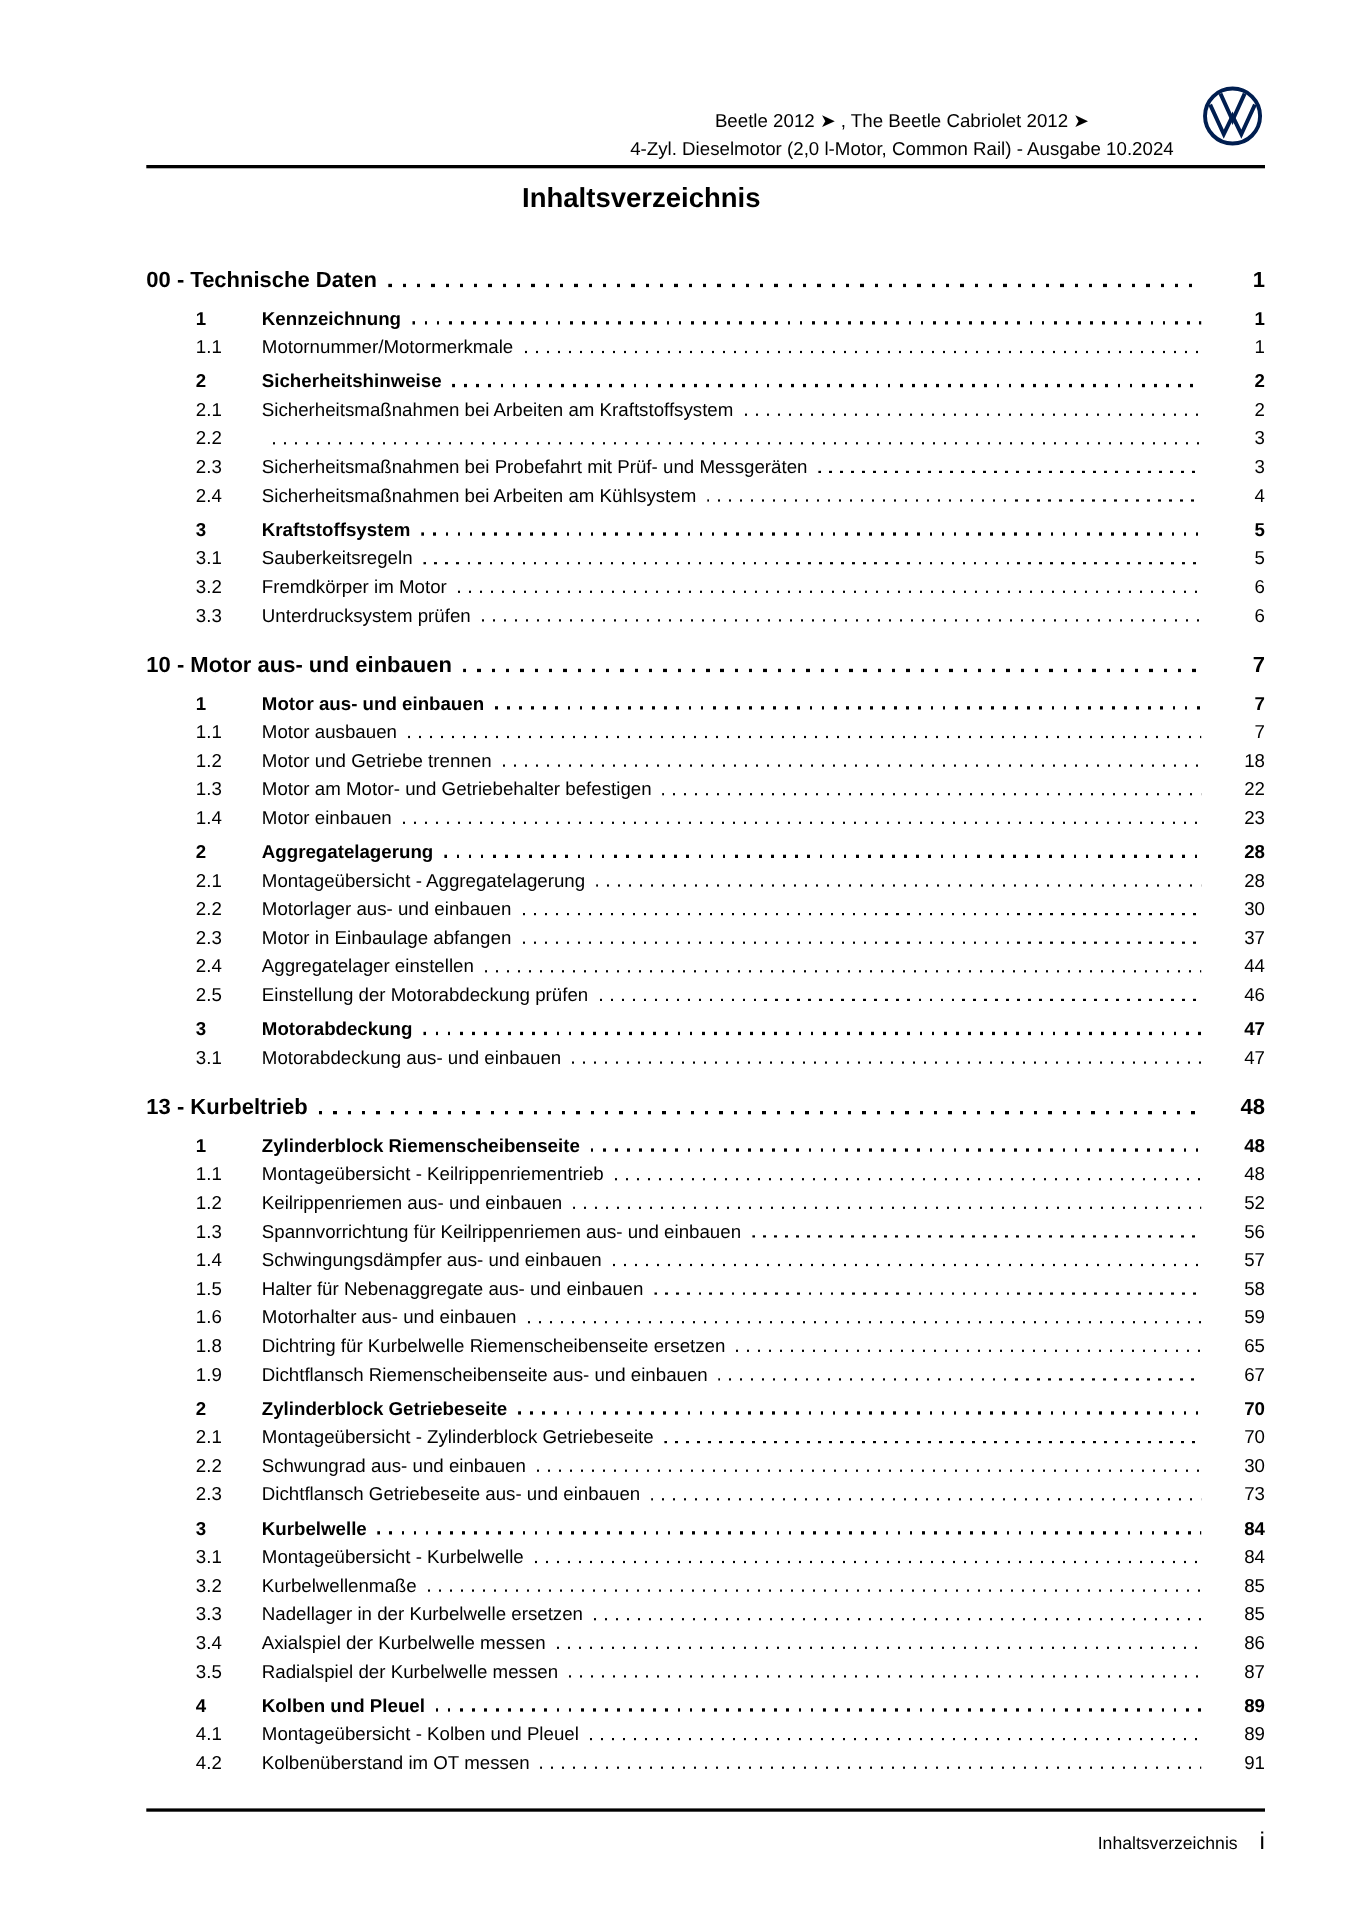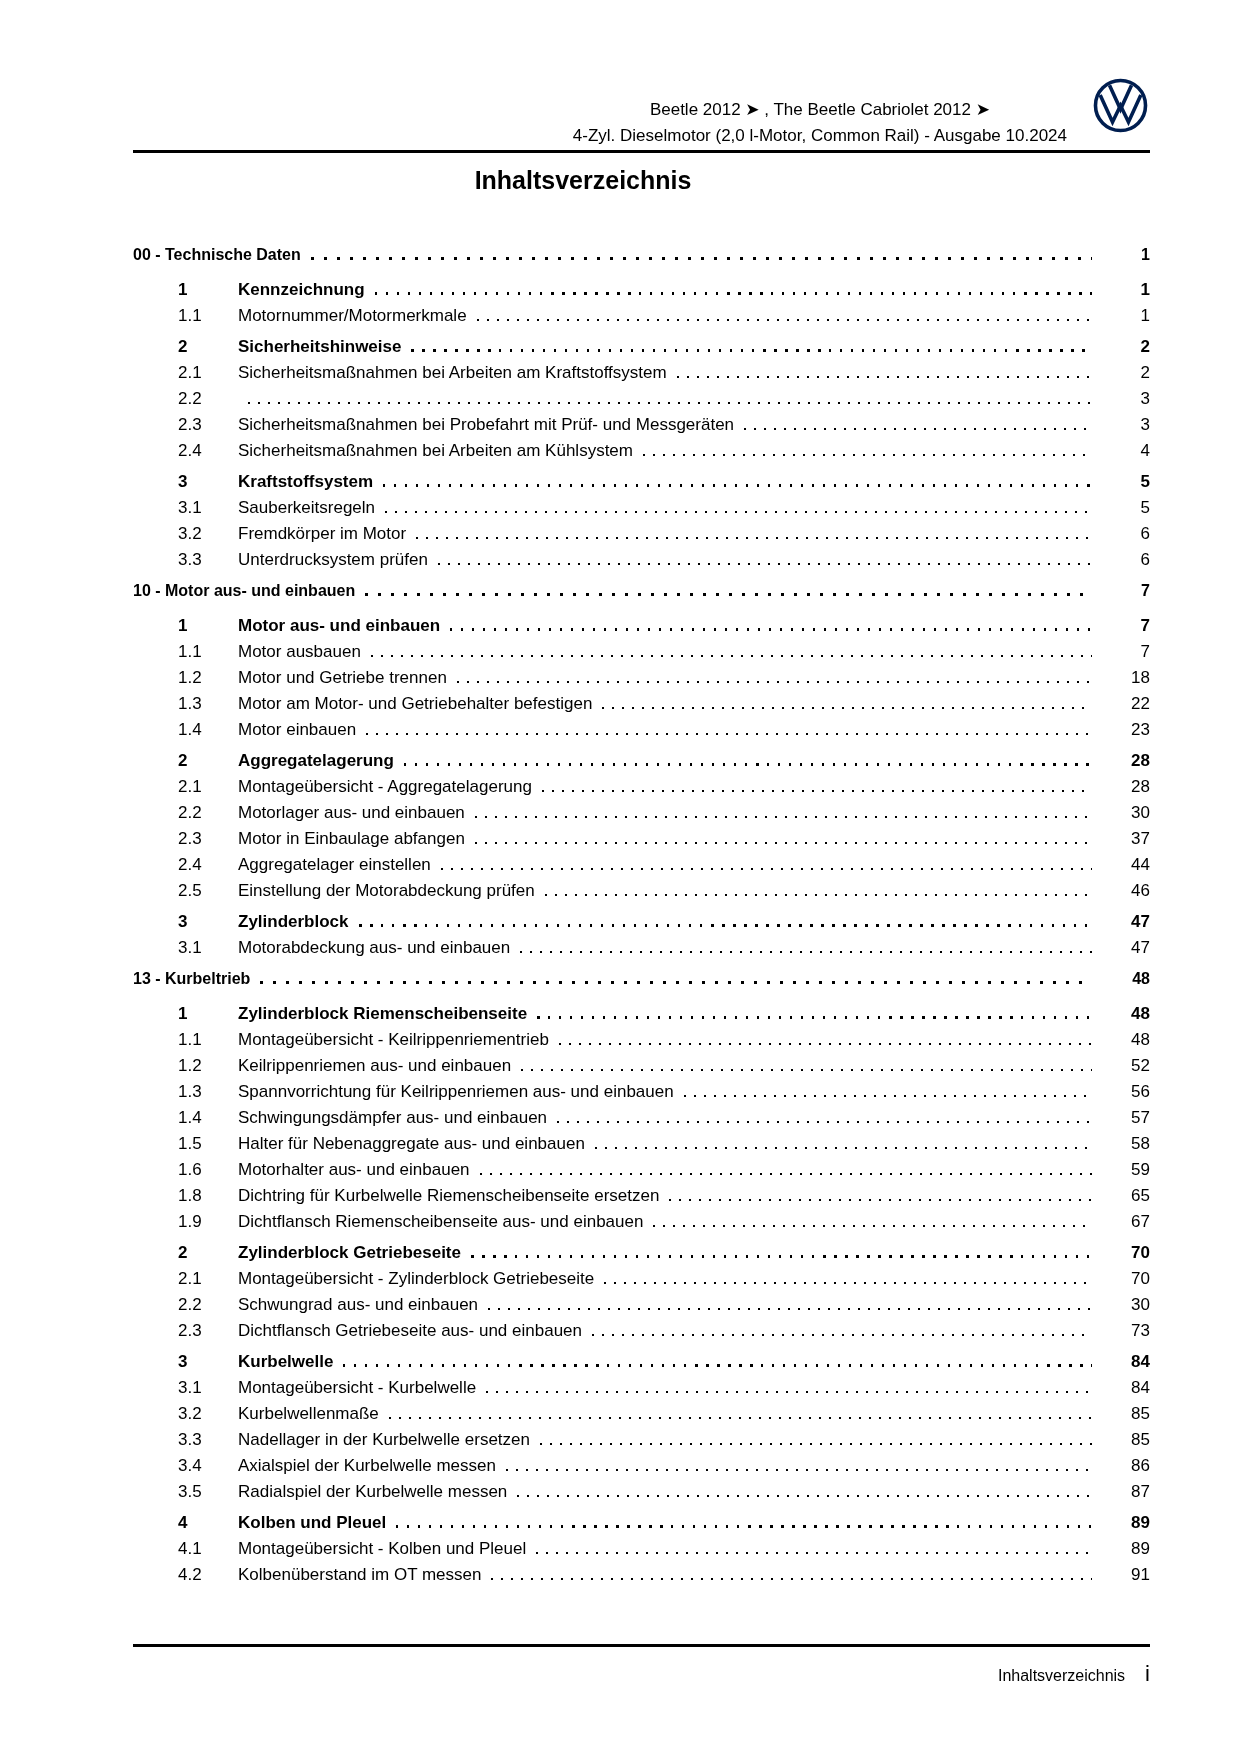--- a/index.html
+++ b/index.html
@@ -15,25 +15,25 @@
     text-align:center;font-size:17px;line-height:26px;white-space:nowrap;
   }
   .logo{position:absolute;top:78px;right:92px;width:55px;height:55px;}
   .rule-top{position:absolute;top:150px;left:133px;width:1017px;border-top:3px solid #000;}
   .page-title{
     position:absolute;top:166px;left:133px;width:900px;
     text-align:center;font-size:25px;font-weight:bold;
   }
   
   .toc{position:absolute;top:241px;left:133px;width:1017px;}
-  .section{margin-top:4px;}
+  .section{margin-top:18px;}
   .section:first-child{margin-top:0;}
   .sec-heading{
     display:flex;align-items:baseline;height:28px;line-height:28px;
-    font-size:16px;font-weight:bold;margin-bottom:8px;
+    font-size:20px;font-weight:bold;margin-bottom:8px;
   }
   .entries{padding-left:45px;}
   .row{display:flex;align-items:baseline;height:26px;line-height:26px;font-size:17px;}
   .row.bold{font-weight:bold;margin-top:5px;}
   .num{flex:none;width:60px;}
   .entry-title{flex:none;white-space:nowrap;}
   .leader{
     flex:1;display:block;height:2px;margin:0 12px 0 10px;min-width:14px;
     background-image:repeating-linear-gradient(to right,#000 0,#000 2px,transparent 2px,transparent 10px);
     background-repeat:repeat-x;
@@ -240,21 +240,21 @@
 
   <div class="row">
     <span class="num">2.5</span>
     <span class="entry-title">Einstellung der Motorabdeckung prüfen</span>
     <span class="leader"></span>
     <span class="page-num">46</span>
   </div>
 
   <div class="row bold">
     <span class="num">3</span>
-    <span class="entry-title">Zylinderblock</span>
+    <span class="entry-title">Motorabdeckung</span>
     <span class="leader"></span>
     <span class="page-num">47</span>
   </div>
 
   <div class="row">
     <span class="num">3.1</span>
     <span class="entry-title">Motorabdeckung aus- und einbauen</span>
     <span class="leader"></span>
     <span class="page-num">47</span>
   </div>

